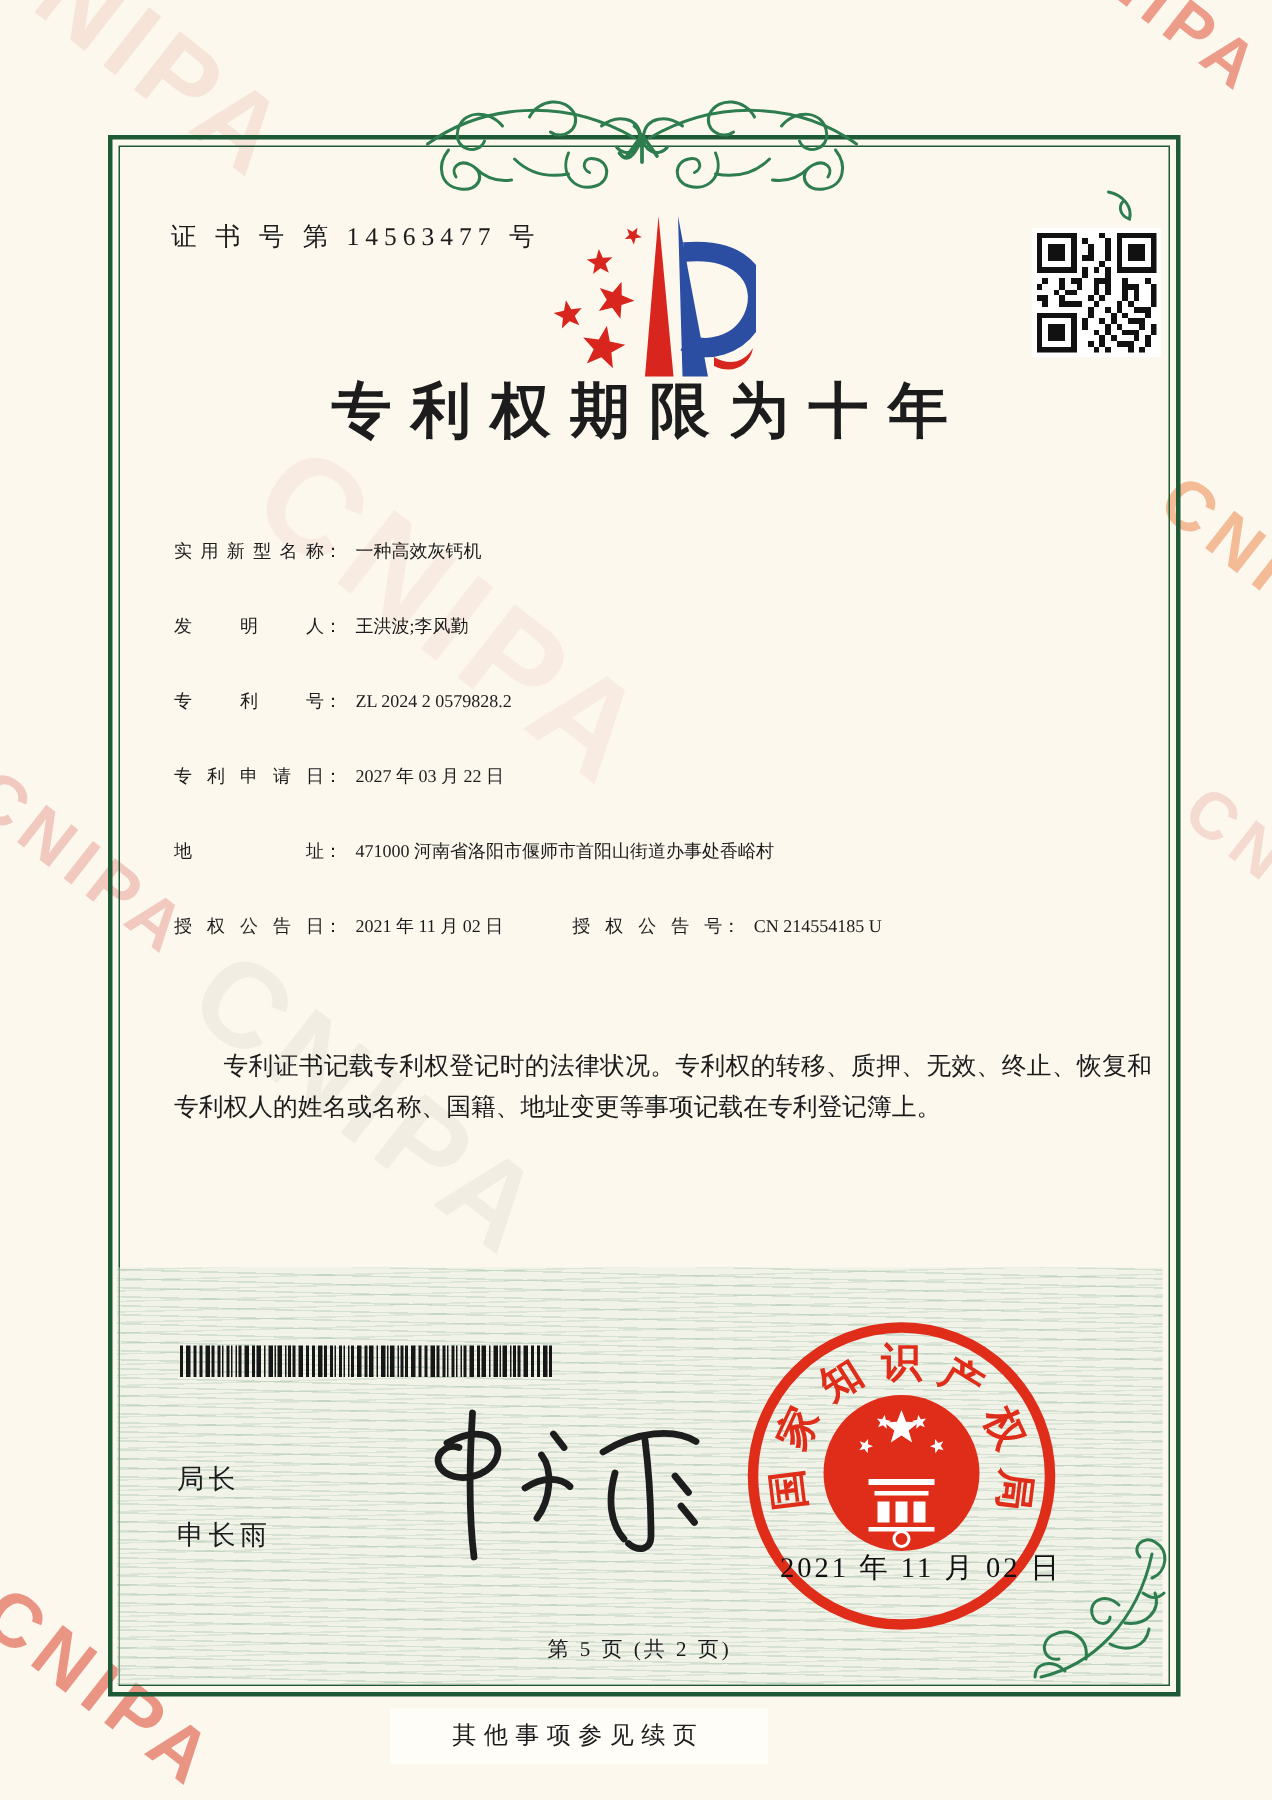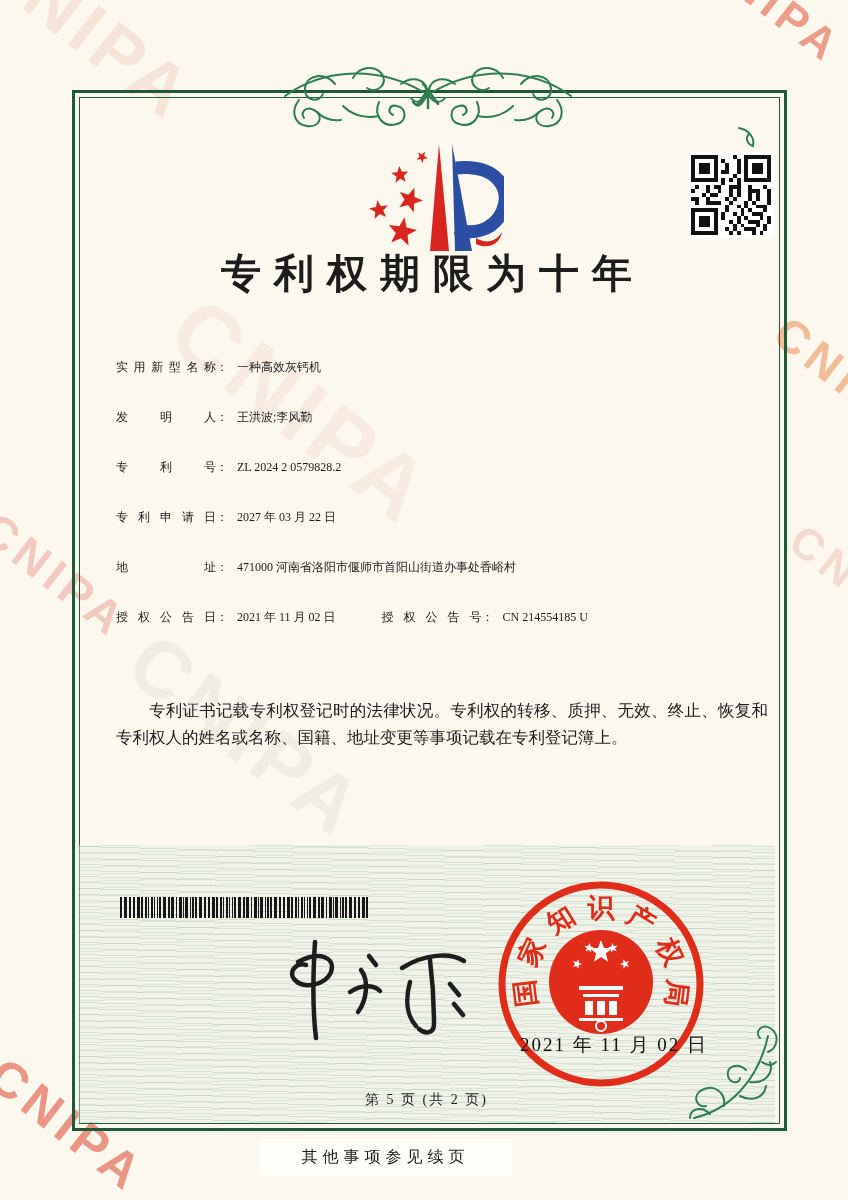--- a/index.html
+++ b/index.html
@@ -121,20 +121,21 @@
       <path d="M22,96 c-8,-8 -20,-6 -20,4"></path>
       <path d="M58,52 c-8,-8 -20,-4 -18,6 c2,8 12,8 12,2"></path>
       <path d="M74,44 q8,6 14,0"></path>
     </g>
   </svg>
 
   <svg class="orn-curl" width="24" height="24" viewBox="0 0 24 24">
     <path d="M2,4 c10,2 16,10 14,18 c-6,-2 -8,-8 -4,-12" stroke="#2e7d4f" fill="none" stroke-width="2" stroke-linecap="round"></path>
   </svg>
 
+  <div class="cert-no">证 书 号 第 14563477 号</div>
 
   <svg class="logo" width="152" height="118" viewBox="0 0 152 118">
     <g id="logo-stars" fill="#d8251e">
         <polygon points="52.6,79.2 54.5,89.6 64.9,91.9 55.6,97.0 56.6,107.5 48.9,100.2 39.2,104.4 43.8,94.9 36.8,87.0 47.2,88.3"></polygon>
         <polygon points="25.3,62.2 28.8,68.2 35.8,67.3 31.2,72.6 34.2,78.9 27.7,76.1 22.6,81.0 23.3,74.0 17.1,70.6 24.0,69.1"></polygon>
         <polygon points="62.4,49.8 62.5,58.9 71.0,62.5 62.3,65.4 61.6,74.5 56.1,67.1 47.2,69.3 52.5,61.8 47.8,54.0 56.5,56.8"></polygon>
         <polygon points="47.2,28.0 49.9,33.8 56.3,33.5 51.7,37.9 53.9,43.8 48.3,40.8 43.4,44.7 44.5,38.5 39.2,35.0 45.5,34.1"></polygon>
         <polygon points="73.0,13.8 72.3,18.0 75.9,20.2 71.7,20.9 70.6,25.0 68.7,21.2 64.5,21.4 67.5,18.5 66.0,14.5 69.7,16.5"></polygon>
       </g>
     <polygon points="87,6 78,113 97,113" fill="#d8251e"></polygon>
@@ -357,20 +358,24 @@
       <div class="field-row"><span class="field-label">地址</span><span class="field-colon">：</span><span class="field-value">471000 河南省洛阳市偃师市首阳山街道办事处香峪村</span></div>
       <div class="field-row"><span class="field-label">授权公告日</span><span class="field-colon">：</span><span class="field-value">2021 年 11 月 02 日</span><span class="field-group2"><span class="field-label">授权公告号</span><span class="field-colon">：</span><span class="field-value">CN 214554185 U</span></span></div>
     </div>
 
   <div class="body-text">
     <p>专利证书记载专利权登记时的法律状况。专利权的转移、质押、无效、终止、恢复和专利权人的姓名或名称、国籍、地址变更等事项记载在专利登记簿上。</p>
   </div>
 
   <div class="barcode"><span style="width: 2px; background: rgb(22, 22, 22); margin-right: 2px;"></span><span style="width: 3px; background: rgb(22, 22, 22); margin-right: 2px;"></span><span style="width: 2px; background: rgb(22, 22, 22); margin-right: 2px;"></span><span style="width: 2px; background: rgb(22, 22, 22); margin-right: 2px;"></span><span style="width: 3px; background: rgb(22, 22, 22); margin-right: 1px;"></span><span style="width: 2px; background: rgb(22, 22, 22); margin-right: 2px;"></span><span style="width: 2px; background: rgb(22, 22, 22); margin-right: 1px;"></span><span style="width: 1px; background: rgb(22, 22, 22); margin-right: 2px;"></span><span style="width: 2px; background: rgb(22, 22, 22); margin-right: 1px;"></span><span style="width: 1px; background: rgb(22, 22, 22); margin-right: 2px;"></span><span style="width: 1px; background: rgb(22, 22, 22); margin-right: 1px;"></span><span style="width: 2px; background: rgb(22, 22, 22); margin-right: 2px;"></span><span style="width: 3px; background: rgb(22, 22, 22); margin-right: 2px;"></span><span style="width: 2px; background: rgb(22, 22, 22); margin-right: 1px;"></span><span style="width: 3px; background: rgb(22, 22, 22); margin-right: 2px;"></span><span style="width: 1px; background: rgb(22, 22, 22); margin-right: 2px;"></span><span style="width: 3px; background: rgb(22, 22, 22); margin-right: 1px;"></span><span style="width: 1px; background: rgb(22, 22, 22); margin-right: 1px;"></span><span style="width: 3px; background: rgb(22, 22, 22); margin-right: 2px;"></span><span style="width: 1px; background: rgb(22, 22, 22); margin-right: 1px;"></span><span style="width: 2px; background: rgb(22, 22, 22); margin-right: 1px;"></span><span style="width: 2px; background: rgb(22, 22, 22); margin-right: 2px;"></span><span style="width: 3px; background: rgb(22, 22, 22); margin-right: 2px;"></span><span style="width: 2px; background: rgb(22, 22, 22); margin-right: 2px;"></span><span style="width: 2px; background: rgb(22, 22, 22); margin-right: 2px;"></span><span style="width: 3px; background: rgb(22, 22, 22); margin-right: 1px;"></span><span style="width: 2px; background: rgb(22, 22, 22); margin-right: 2px;"></span><span style="width: 2px; background: rgb(22, 22, 22); margin-right: 1px;"></span><span style="width: 1px; background: rgb(22, 22, 22); margin-right: 2px;"></span><span style="width: 2px; background: rgb(22, 22, 22); margin-right: 1px;"></span><span style="width: 1px; background: rgb(22, 22, 22); margin-right: 2px;"></span><span style="width: 1px; background: rgb(22, 22, 22); margin-right: 1px;"></span><span style="width: 2px; background: rgb(22, 22, 22); margin-right: 2px;"></span><span style="width: 3px; background: rgb(22, 22, 22); margin-right: 2px;"></span><span style="width: 2px; background: rgb(22, 22, 22); margin-right: 1px;"></span><span style="width: 3px; background: rgb(22, 22, 22); margin-right: 2px;"></span><span style="width: 1px; background: rgb(22, 22, 22); margin-right: 2px;"></span><span style="width: 3px; background: rgb(22, 22, 22); margin-right: 1px;"></span><span style="width: 1px; background: rgb(22, 22, 22); margin-right: 1px;"></span><span style="width: 3px; background: rgb(22, 22, 22); margin-right: 2px;"></span><span style="width: 1px; background: rgb(22, 22, 22); margin-right: 1px;"></span><span style="width: 2px; background: rgb(22, 22, 22); margin-right: 1px;"></span><span style="width: 2px; background: rgb(22, 22, 22); margin-right: 2px;"></span><span style="width: 3px; background: rgb(22, 22, 22); margin-right: 2px;"></span><span style="width: 2px; background: rgb(22, 22, 22); margin-right: 2px;"></span><span style="width: 2px; background: rgb(22, 22, 22); margin-right: 2px;"></span><span style="width: 3px; background: rgb(22, 22, 22); margin-right: 1px;"></span><span style="width: 2px; background: rgb(22, 22, 22); margin-right: 2px;"></span><span style="width: 2px; background: rgb(22, 22, 22); margin-right: 1px;"></span><span style="width: 1px; background: rgb(22, 22, 22); margin-right: 2px;"></span><span style="width: 2px; background: rgb(22, 22, 22); margin-right: 1px;"></span><span style="width: 1px; background: rgb(22, 22, 22); margin-right: 2px;"></span><span style="width: 1px; background: rgb(22, 22, 22); margin-right: 1px;"></span><span style="width: 2px; background: rgb(22, 22, 22); margin-right: 2px;"></span><span style="width: 3px; background: rgb(22, 22, 22); margin-right: 2px;"></span><span style="width: 2px; background: rgb(22, 22, 22); margin-right: 1px;"></span><span style="width: 3px; background: rgb(22, 22, 22); margin-right: 2px;"></span><span style="width: 1px; background: rgb(22, 22, 22); margin-right: 2px;"></span><span style="width: 3px; background: rgb(22, 22, 22); margin-right: 1px;"></span><span style="width: 1px; background: rgb(22, 22, 22); margin-right: 1px;"></span><span style="width: 3px; background: rgb(22, 22, 22); margin-right: 2px;"></span><span style="width: 1px; background: rgb(22, 22, 22); margin-right: 1px;"></span><span style="width: 2px; background: rgb(22, 22, 22); margin-right: 1px;"></span><span style="width: 2px; background: rgb(22, 22, 22); margin-right: 2px;"></span><span style="width: 3px; background: rgb(22, 22, 22); margin-right: 2px;"></span><span style="width: 2px; background: rgb(22, 22, 22); margin-right: 2px;"></span><span style="width: 2px; background: rgb(22, 22, 22); margin-right: 2px;"></span><span style="width: 3px; background: rgb(22, 22, 22); margin-right: 1px;"></span><span style="width: 2px; background: rgb(22, 22, 22); margin-right: 2px;"></span></div>
 
+  <div class="officer">
+    <div>局长</div>
+    <div>申长雨</div>
+  </div>
 
   <svg class="signature" width="220" height="112" viewBox="0 0 220 112">
     <g stroke="#1d1d1d" stroke-width="4.5" fill="none" stroke-linecap="round" stroke-linejoin="round">
       <path d="M40,30 c22,-12 38,-4 33,10 c-5,13 -28,18 -37,7 c-6,-8 3,-17 12,-14"></path>
       <path d="M57,10 C55,42 54,74 58,106"></path>
       <path d="M103,38 c8,10 6,30 -3,42"></path>
       <path d="M92,60 c12,-8 24,-7 30,-1"></path>
       <path d="M111,24 l7,9"></path>
       <path d="M144,36 c22,-14 48,-16 62,-7"></path>
       <path d="M172,28 c3,24 4,48 4,64 c0,9 -8,11 -15,5"></path>

